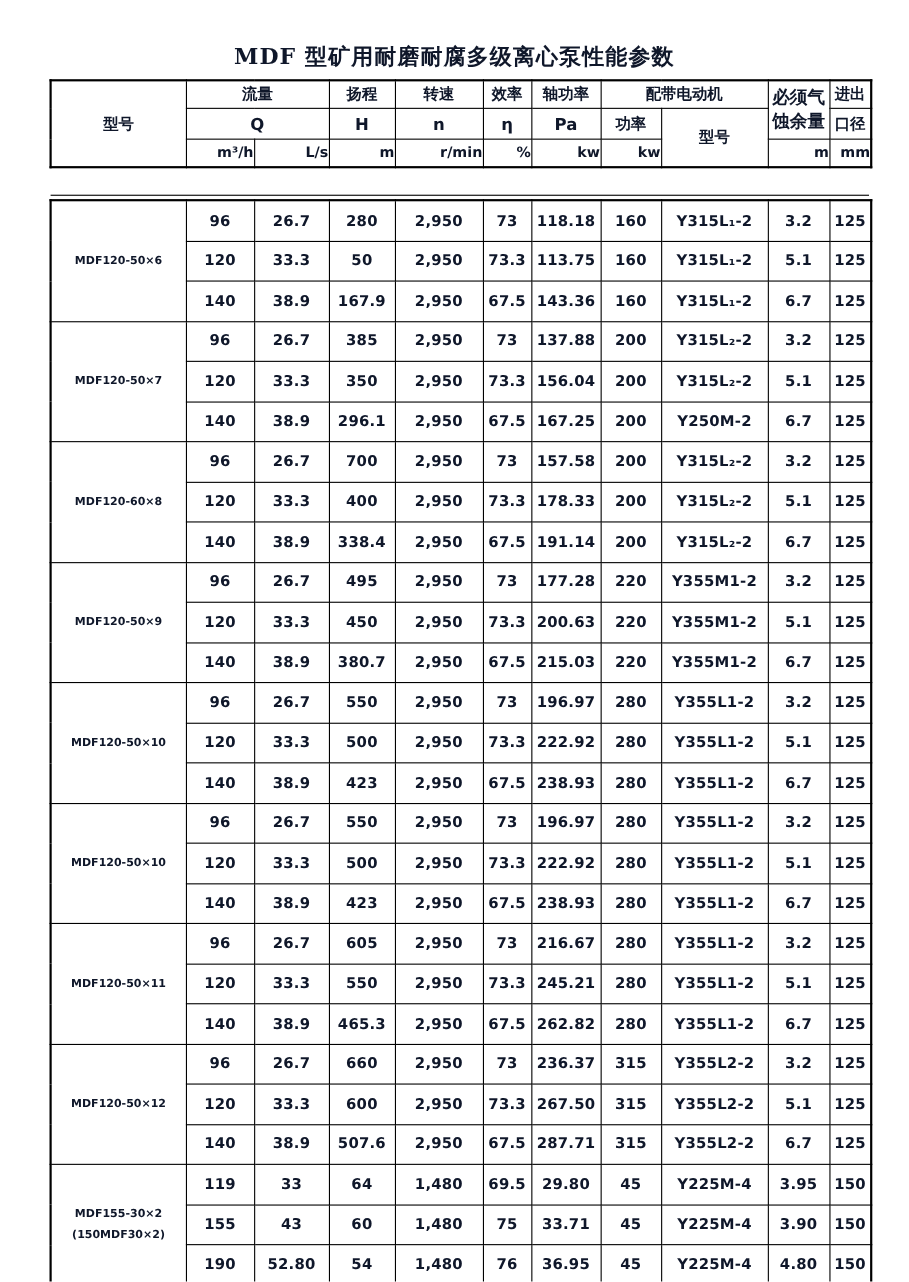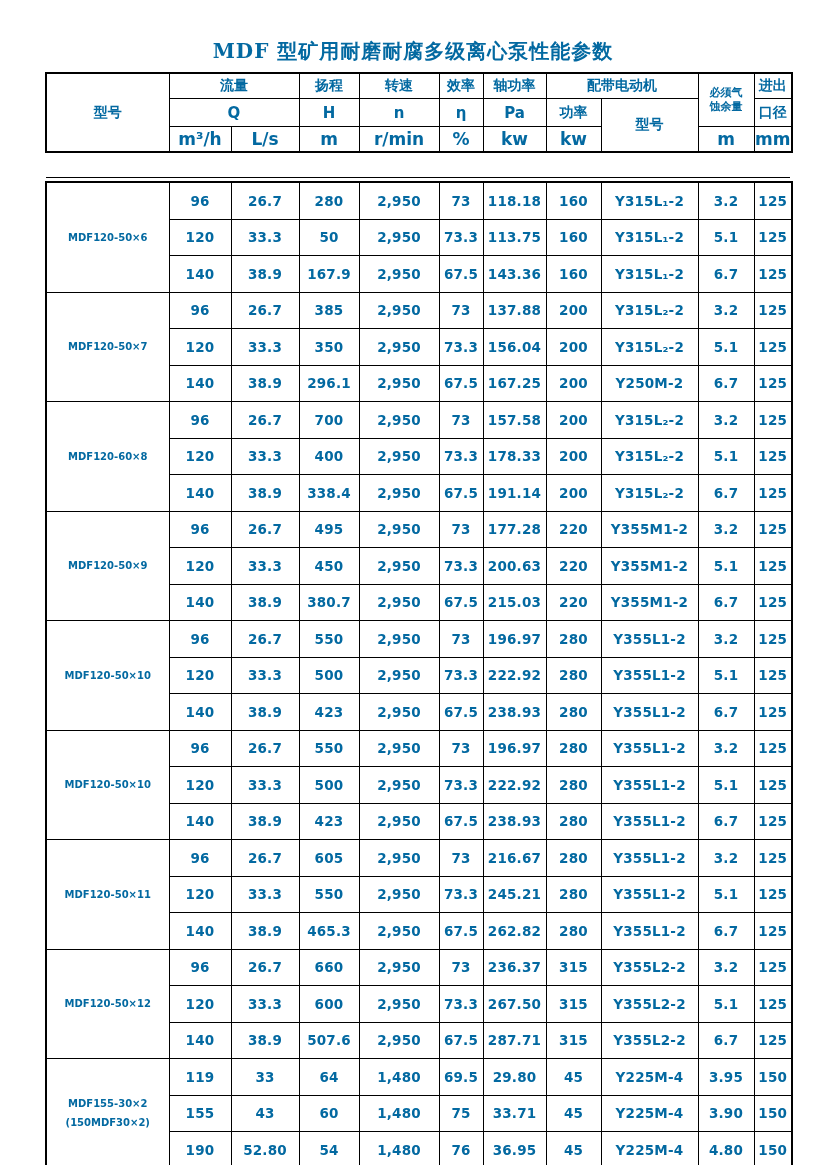--- a/index.html
+++ b/index.html
@@ -1,32 +1,32 @@
 <!DOCTYPE html>
 <html><head>
 <meta charset="utf-8">
 <style>
   html,body{margin:0;padding:0;background:#ffffff;}
   body{width:826px;height:1165px;position:relative;}
-  .page{position:relative;width:826px;height:1165px;color:#0369a1;
+  .page{position:relative;width:826px;height:1165px;color:#0f172a;
         font-family:"DejaVu Sans","Liberation Sans",sans-serif;}
   .doc-title{position:absolute;top:38px;left:0;width:826px;text-align:center;
         font-family:"DejaVu Serif","Liberation Serif",serif;
         font-size:20px;font-weight:bold;letter-spacing:1px;white-space:nowrap;}
   table{border-collapse:collapse;table-layout:fixed;position:absolute;left:45px;
         border:2px solid #000;}
   td{border:1px solid #000;text-align:center;vertical-align:middle;padding:0;
      font-weight:bold;overflow:hidden;white-space:nowrap;}
   
   table.hdr{top:72px;width:747px;font-size:14px;}
   .hdr tr.r1 td{height:24px;margin-left:12px;}
   .hdr tr.r2 td{height:27px;}
-  .hdr tr.r3 td{height:24px;font-size:17px;}
+  .hdr tr.r3 td{height:24px;font-size:13px;text-align:right;}
   .hdr td.sym{font-size:15px;}
-  .hdr td.twoline{font-size:11px;line-height:1.3;}
+  .hdr td.twoline{font-size:16px;line-height:1.3;}
   
   .hairline{position:absolute;top:177px;left:46px;width:744px;height:1px;background:#000;}
   
   table.bdy{top:181px;width:747px;font-size:13.5px;}
   .bdy td{height:35.5px;letter-spacing:0.2px;}
   .bdy td.model{font-size:10px;letter-spacing:0;line-height:1.9;}
 </style>
 </head>
 <body>
 

